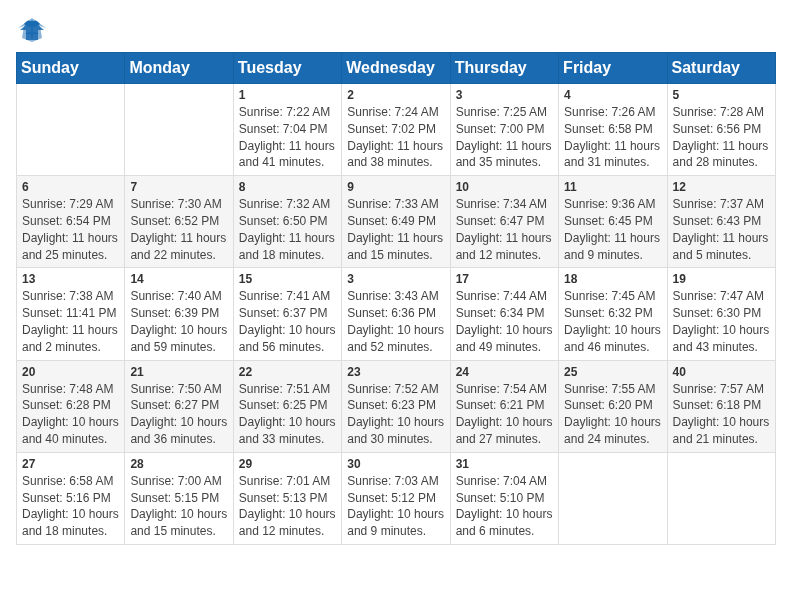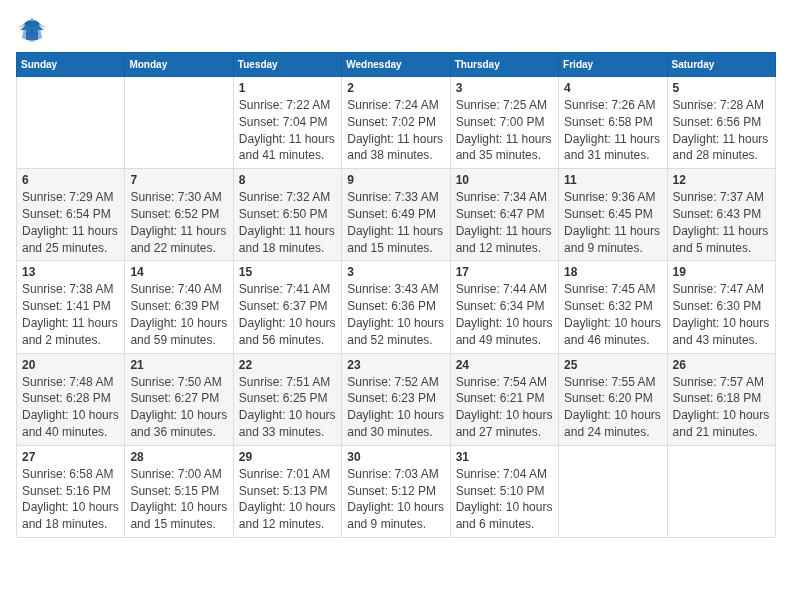--- a/index.html
+++ b/index.html
@@ -47,21 +47,21 @@
       margin-top: 2px;
     }
     .calendar {
       width: 100%;
       border-collapse: collapse;
       border: 1px solid #ccc;
     }
     .calendar th {
       background: #1a6ab1;
       color: #fff;
-      font-size: 10px;
+      font-size: 16px;
       font-weight: bold;
       padding: 6px 4px;
       text-align: left;
       border: 1px solid #1560a0;
     }
     .calendar td {
       vertical-align: top;
       border: 1px solid #ddd;
       padding: 4px 5px;
       width: 108px;
@@ -201,21 +201,21 @@
           <span class="day-num">12</span>
           <div class="day-info">Sunrise: 7:37 AM
 Sunset: 6:43 PM
 Daylight: 11 hours and 5 minutes.</div>
         </td>
       </tr>
       <tr>
         <td>
           <span class="day-num">13</span>
           <div class="day-info">Sunrise: 7:38 AM
-Sunset: 1:41 PM
+Sunset: 11:41 PM
 Daylight: 11 hours and 2 minutes.</div>
         </td>
         <td>
           <span class="day-num">14</span>
           <div class="day-info">Sunrise: 7:40 AM
 Sunset: 6:39 PM
 Daylight: 10 hours and 59 minutes.</div>
         </td>
         <td>
           <span class="day-num">15</span>
@@ -279,21 +279,21 @@
 Sunset: 6:21 PM
 Daylight: 10 hours and 27 minutes.</div>
         </td>
         <td>
           <span class="day-num">25</span>
           <div class="day-info">Sunrise: 7:55 AM
 Sunset: 6:20 PM
 Daylight: 10 hours and 24 minutes.</div>
         </td>
         <td>
-          <span class="day-num">26</span>
+          <span class="day-num">40</span>
           <div class="day-info">Sunrise: 7:57 AM
 Sunset: 6:18 PM
 Daylight: 10 hours and 21 minutes.</div>
         </td>
       </tr>
       <tr>
         <td>
           <span class="day-num">27</span>
           <div class="day-info">Sunrise: 6:58 AM
 Sunset: 5:16 PM

